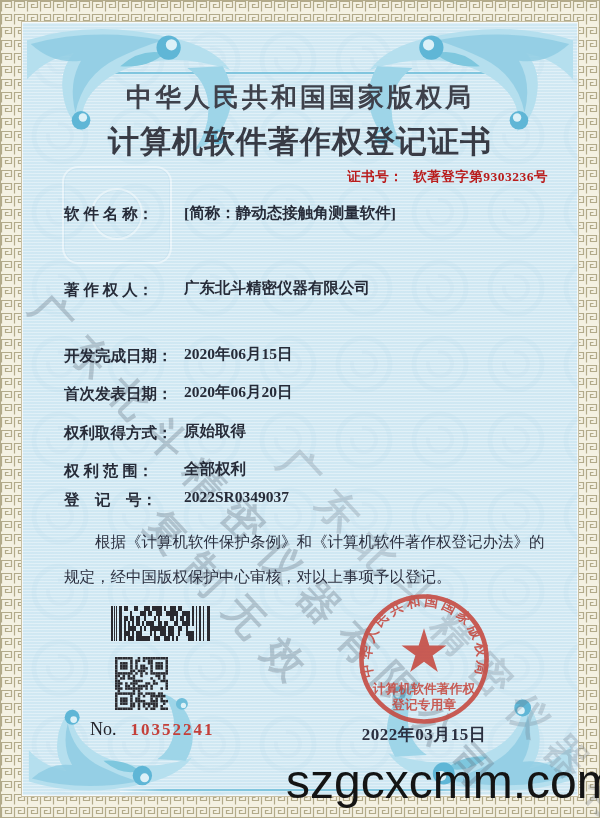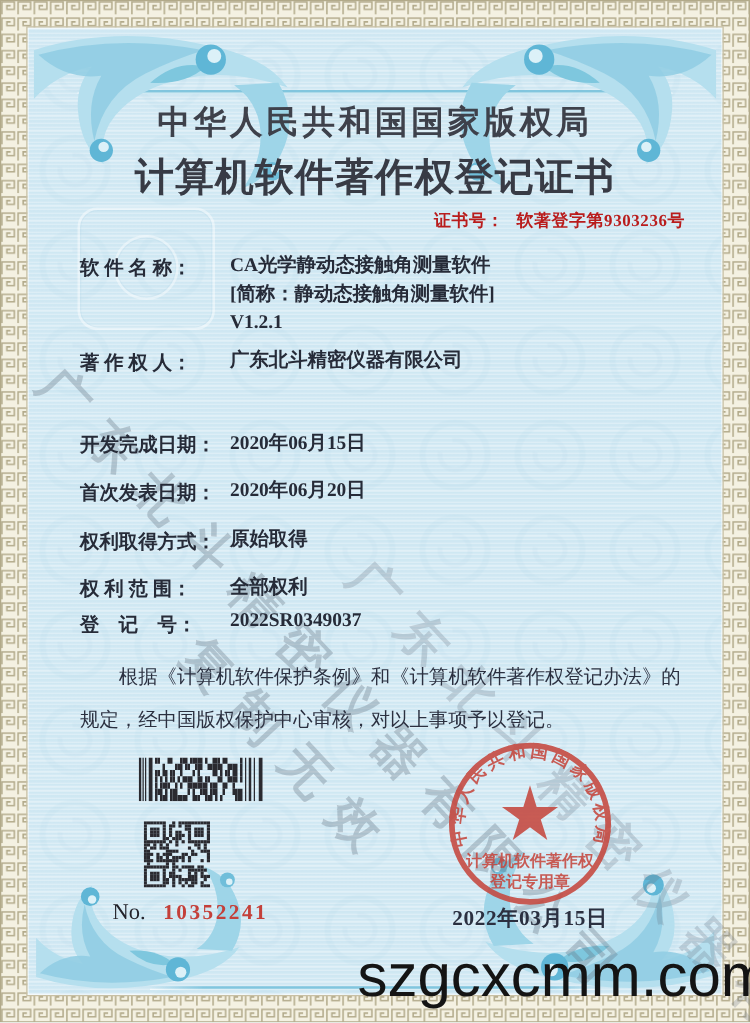--- a/index.html
+++ b/index.html
@@ -147,23 +147,21 @@
 
     <div class="cert-title">计算机软件著作权登记证书</div>
 
     <div class="cert-no">
       <span class="lbl">证书号：</span><span>软著登字第9303236号</span>
     </div>
 
     <div class="field f1">
       <span class="flabel">软 件 名 称：</span>
       <span class="fvalue">
-        <div class="mline">CA光学静动态接触角测量软件</div>
         <div class="mline">[简称：静动态接触角测量软件]</div>
-        <div class="mline">V1.2.1</div>
       </span>
     </div>
 
     <div class="field f2">
       <span class="flabel">著 作 权 人：</span>
       <span class="fvalue">广东北斗精密仪器有限公司</span>
     </div>
 
     <div class="field f3">
       <span class="flabel">开发完成日期：</span>

